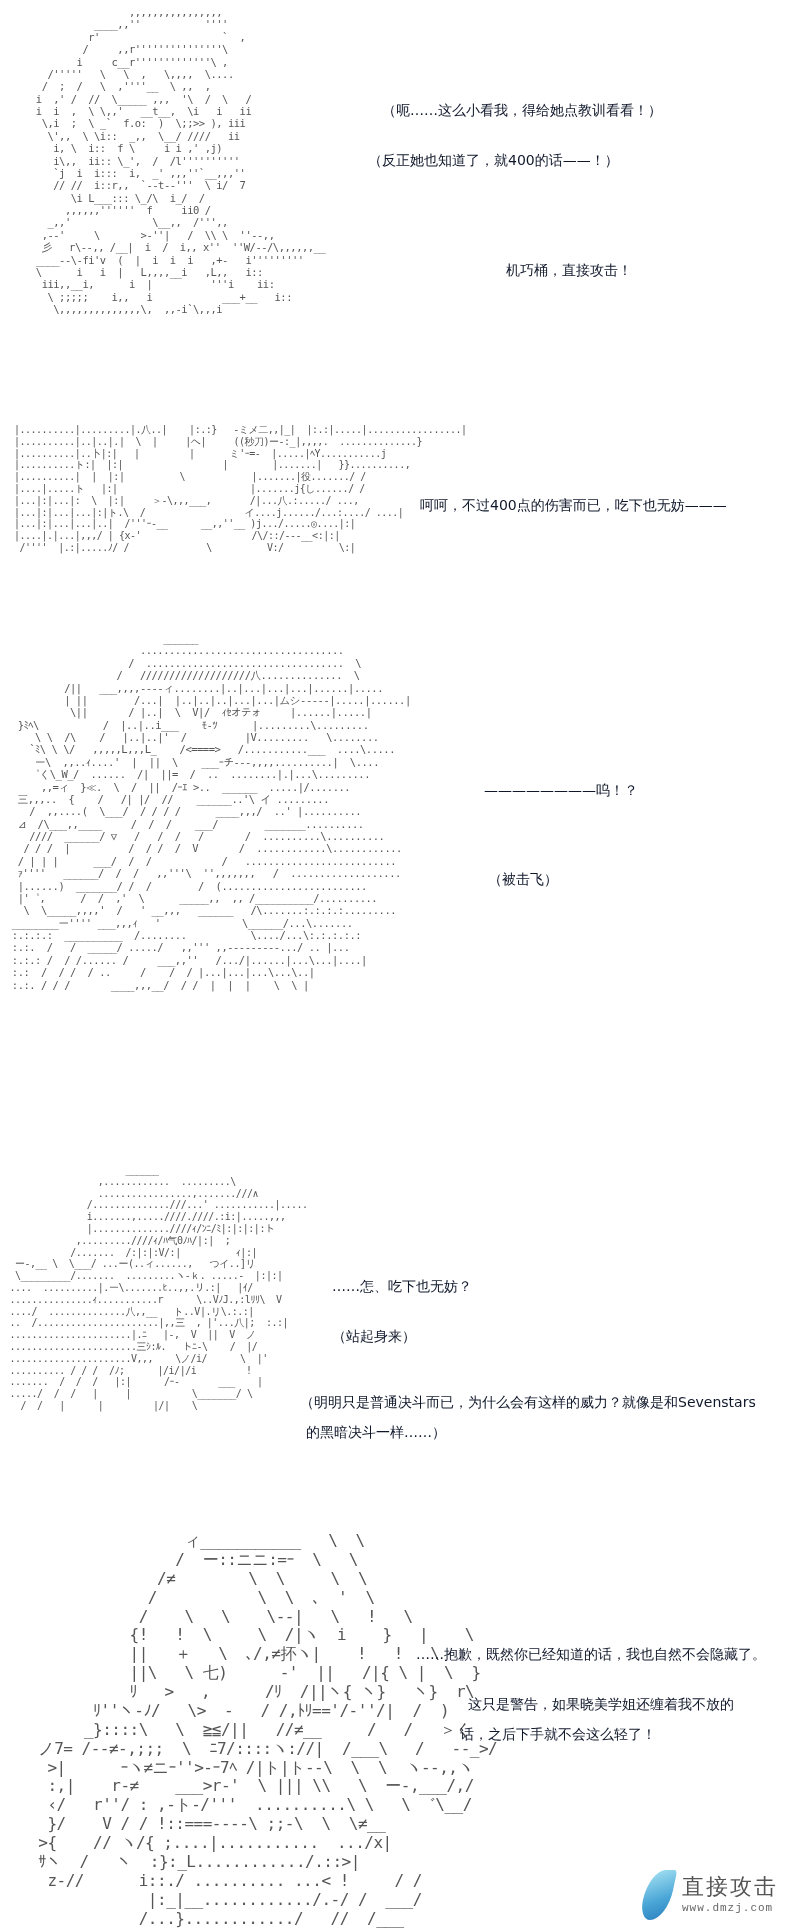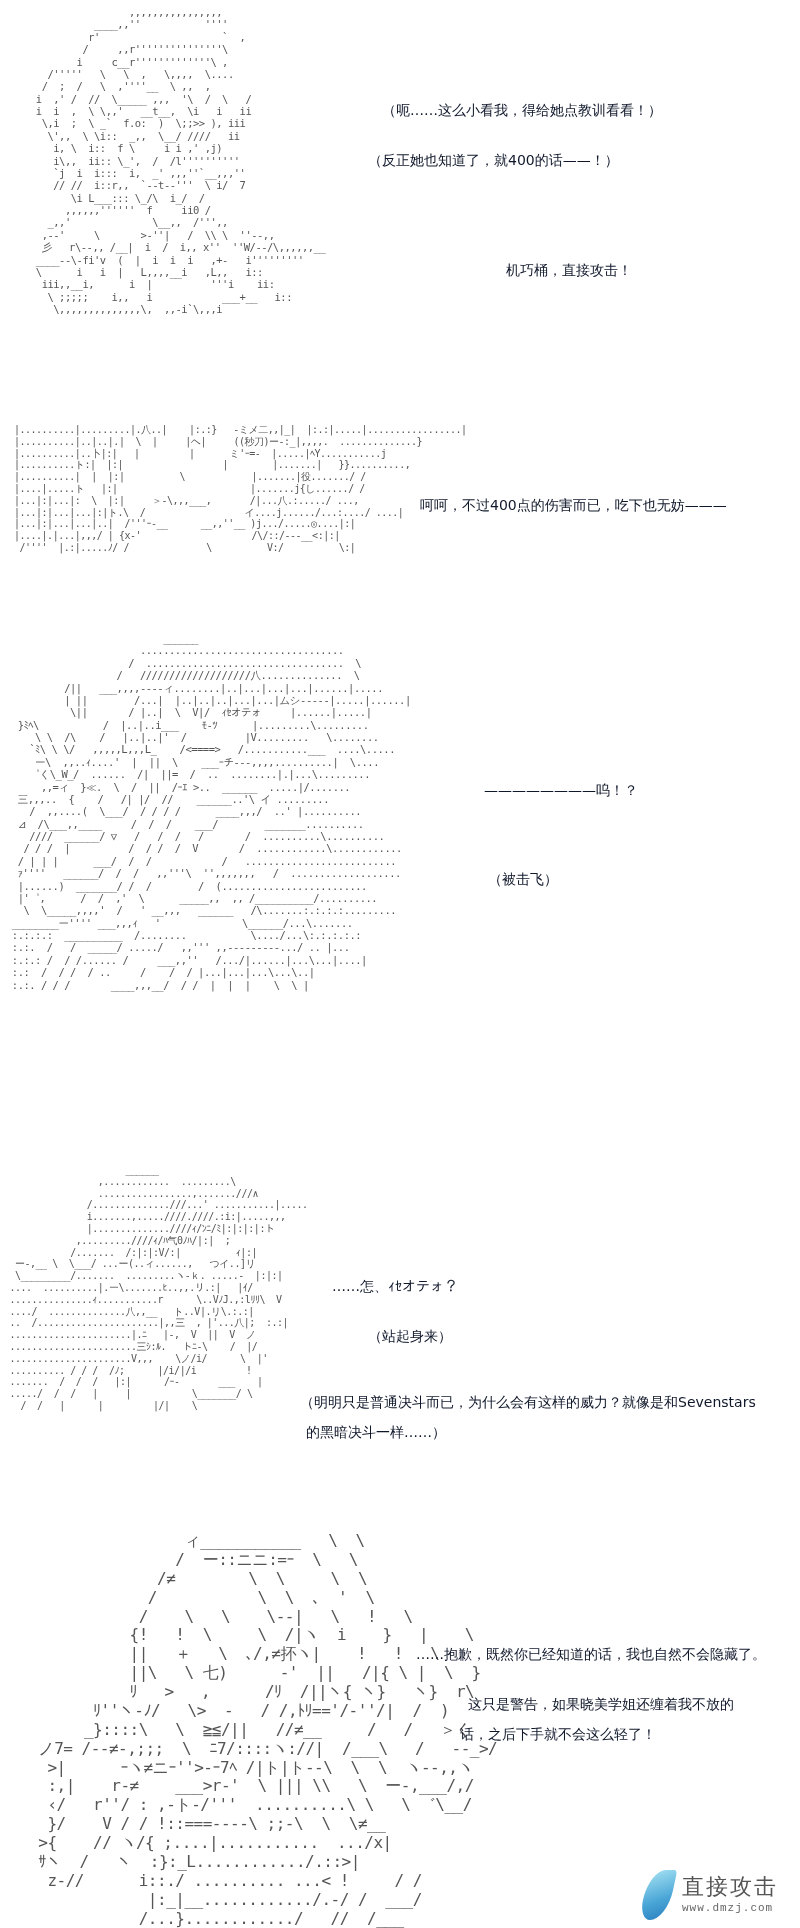--- a/index.html
+++ b/index.html
@@ -115,22 +115,22 @@
  ...............ｨ...........r      \..VﾉJ.,:lﾘﾘ\  V
  ..../  ..............八,,__   ト..V|.リ\.:.:|
  ..  /......................|,,三  , |'...八|;  :.:|
  ......................|.ﾆ   |-,  V  ||  V  ノ
  .......................三ｼ:ﾙ.   トﾆ-\    /  |/
  ......................V,,,    \ノ/i/      \  |'
  .......... / / /  /ﾉ;      |/i/|/i         !
  .......  /  /  /   |:|      /ｰ-       ___    |
  ...../  /  /   |     |           \_______/ \
    /  /   |      |         |/|    \</pre>
-  <div class="line" style="left:332px;top:128px;">……怎、ｨｾオテォ？</div>
-  <div class="line" style="left:332px;top:178px;margin-left:36px;">（站起身来）</div>
+  <div class="line" style="left:332px;top:128px;">……怎、吃下也无妨？</div>
+  <div class="line" style="left:332px;top:178px;">（站起身来）</div>
   <div class="line" style="left:300px;top:244px;">（明明只是普通决斗而已，为什么会有这样的威力？就像是和Sevenstars</div>
   <div class="line" style="left:306px;top:274px;">的黑暗决斗一样……）</div>
 </div>
 
 <div class="panel" style="top:1520px;height:408px;">
   <pre class="aa" style="left:20px;top:12px;font-size:16px;">                  ィ___________   \  \
                  /  ー::ニニ:=ｰ  \   \
                /≠        \  \     \  \
               /           \  \  ､  '  \
              /    \   \    \--|   \   !   \

